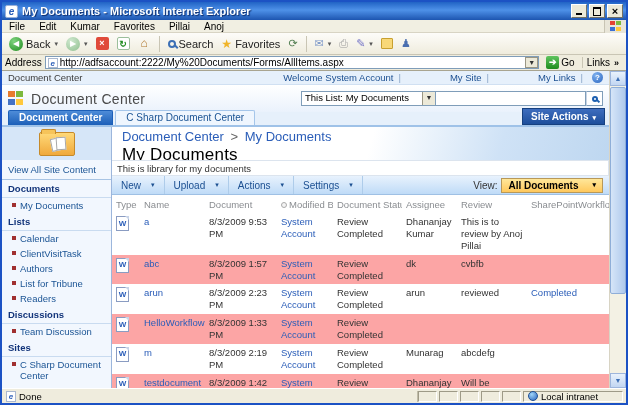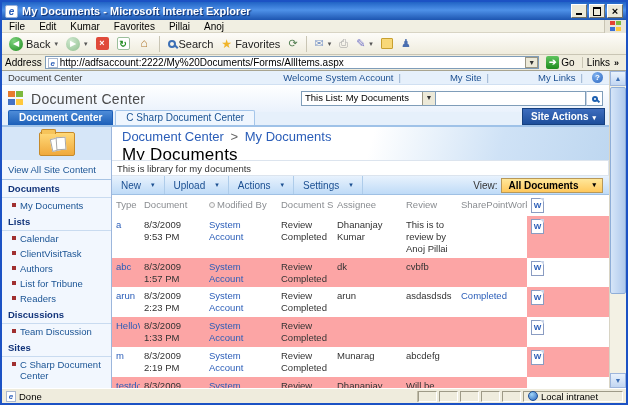--- a/index.html
+++ b/index.html
@@ -397,20 +397,21 @@
             <span class="ltb-menu">Upload</span>
             <span class="ltb-menu">Actions</span>
             <span class="ltb-menu">Settings</span>
             <span class="spacer"></span>
             <span class="viewlabel">View:</span>
             <span class="viewdrop">All Documents</span>
           </div>
 
           <div class="grid">
             <span class="ghead">Type</span>
+            <span class="ghead">Name</span>
             <span class="ghead">Document</span>
             <span class="ghead"><span class="presence"></span><span>Modified By</span></span>
             <span class="ghead">Document Status</span>
             <span class="ghead">Assignee</span>
             <span class="ghead">Review</span>
             <span class="ghead">SharePointWorkflow1</span>
 
             <div class="rowline">
               <span class="gcell">
                   <span class="docicon"></span>
@@ -437,21 +438,21 @@
             </div>
             <div class="rowline">
               <span class="gcell">
                   <span class="docicon"></span>
                 </span>
               <span class="gcell link">arun</span>
               <span class="gcell">8/3/2009 2:23 PM</span>
               <span class="gcell link">System Account</span>
               <span class="gcell">Review Completed</span>
               <span class="gcell">arun</span>
-              <span class="gcell">asdasdsds</span>
+              <span class="gcell">reviewed</span>
               <span class="gcell link">Completed</span>
             </div>
             <div class="rowline alt">
               <span class="gcell">
                   <span class="docicon"></span>
                 </span>
               <span class="gcell link">HelloWorkflow</span>
               <span class="gcell">8/3/2009 1:33 PM</span>
               <span class="gcell link">System Account</span>
               <span class="gcell">Review Completed</span>

